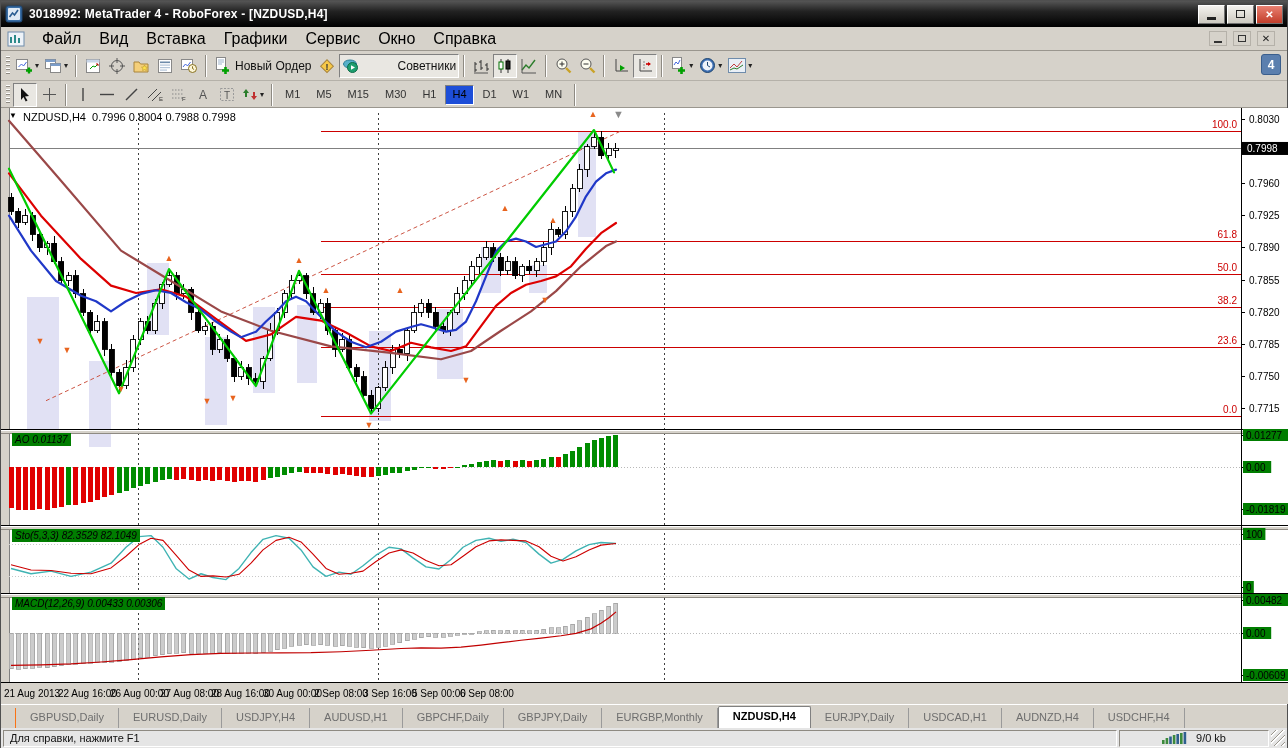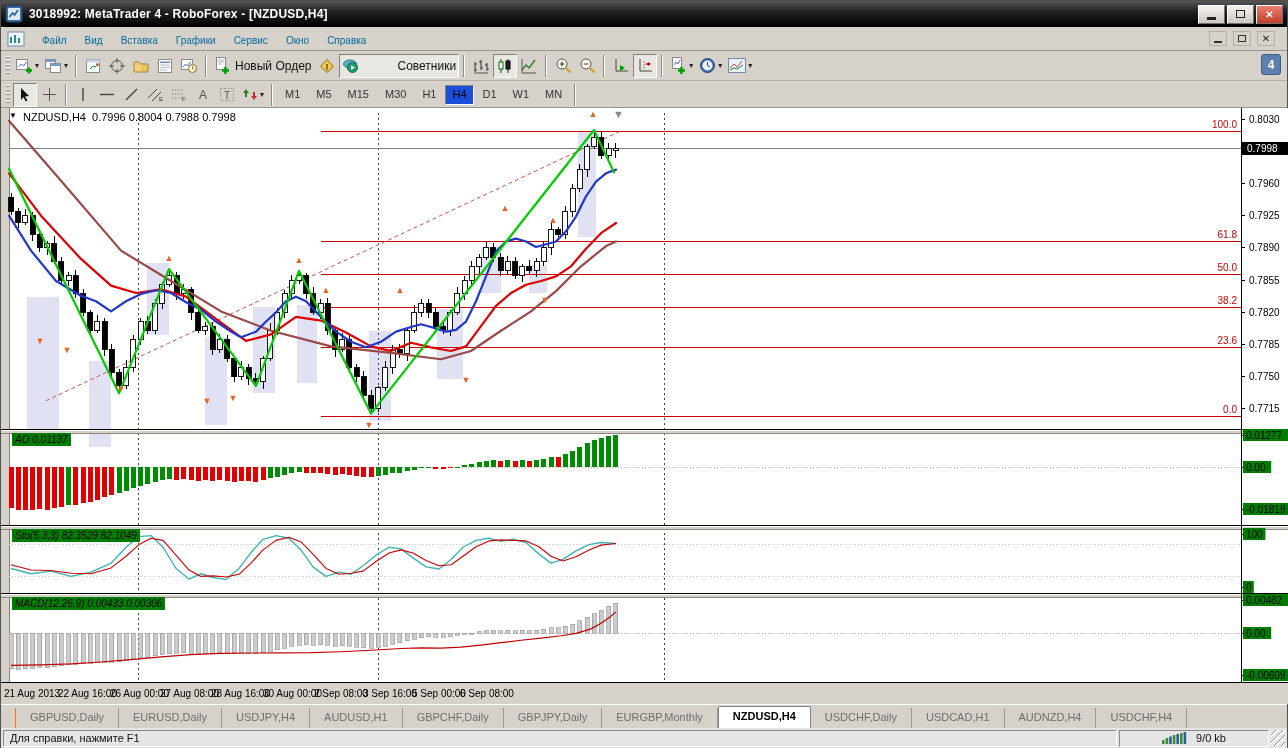--- a/index.html
+++ b/index.html
@@ -19,21 +19,21 @@
     border:1px solid; border-color:#fff #707070 #707070 #fff; display:flex;
     align-items:center; justify-content:center; font-size:10px; color:#111; }
   .winbtn .minbar { width:9px; height:3px; background:#222; margin-top:8px; }
   .winbtn .restorebox { width:9px; height:8px; border:1.5px solid #222; }
   .winbtn.close { background:linear-gradient(#e98171,#c23d2a); color:#fff; font-weight:bold; }
 
   
   .menubar { position:absolute; left:0; top:26px; width:100%; height:24px; background:#d6d2ca;
     border-bottom:1px solid #9a968e; display:flex; align-items:center; padding:0 4px; }
   .menu-chart-ic { width:18px; height:16px; margin:0 8px 0 2px; }
-  .menu-item { font-size:10px; color:#0369a1; padding:3px 9px; cursor:default; }
+  .menu-item { font-size:16px; color:#000000; padding:3px 9px; cursor:default; }
   .mdibtns { margin-left:auto; display:flex; gap:6px; padding-right:8px; }
   .mdibtn { width:18px; height:15px; display:flex; align-items:center; justify-content:center;
     font-size:10px; color:#222; background:#d6d2ca; border:1px solid #b5b1a9; }
   .mdibtn .minbar{ width:8px; height:2px; background:#333; margin-top:7px;}
   .mdibtn .restorebox{ width:8px; height:7px; border:1px solid #333;}
 
   
   .toolbar { position:absolute; left:0; width:100%; background:#d6d2ca; display:flex;
     align-items:center; padding:0 2px; }
   .toolbar.t1 { top:50px; height:30px; border-bottom:1px solid #b5b1a9; }
@@ -837,21 +837,21 @@
 
   <div id="tabbar">
       <span class="tab first">GBPUSD,Daily</span>
       <span class="tab">EURUSD,Daily</span>
       <span class="tab">USDJPY,H4</span>
       <span class="tab">AUDUSD,H1</span>
       <span class="tab">GBPCHF,Daily</span>
       <span class="tab">GBPJPY,Daily</span>
       <span class="tab">EURGBP,Monthly</span>
       <span class="tab active">NZDUSD,H4</span>
-      <span class="tab">USDCHF,Daily</span>
+      <span class="tab">EURJPY,Daily</span>
       <span class="tab">USDCAD,H1</span>
       <span class="tab">AUDNZD,H4</span>
       <span class="tab">USDCHF,H4</span>
     </div>
 
   <div class="statusbar">
     <span class="statuscell left">Для справки, нажмите F1</span>
     <span class="statuscell right">
       <svg width="30" height="12" viewBox="0 0 30 12">
         <rect x="0" y="8" width="2.6" height="4" fill="#3c8a3c"></rect>

